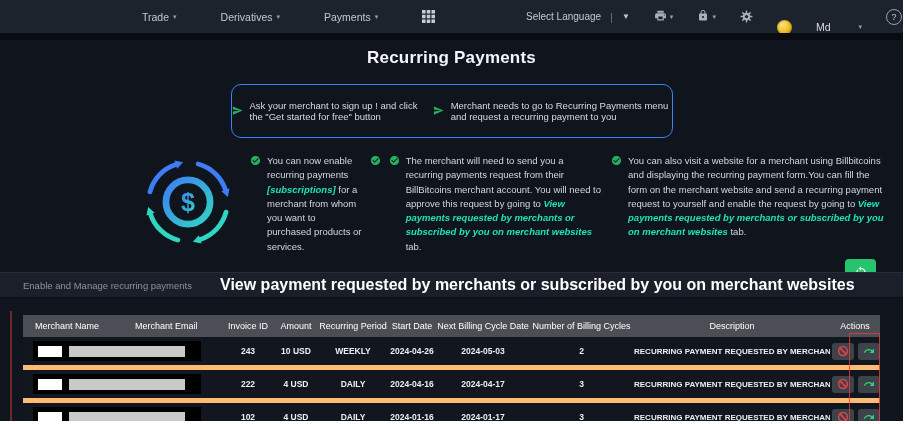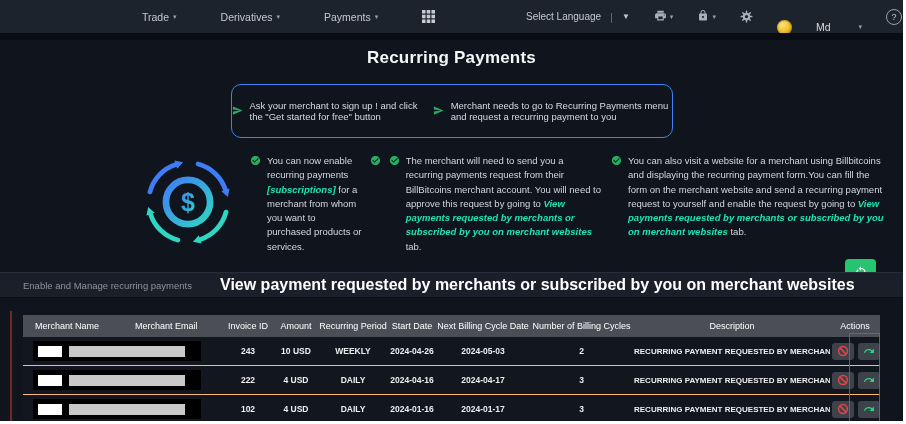--- a/index.html
+++ b/index.html
@@ -54,21 +54,21 @@
   .tab{font-size:9.5px;color:#8d939c;cursor:pointer;}
   .tab.active{color:#ffffff;font-weight:bold;font-size:16px;}
 
   
   .table-wrap{position:absolute;top:315px;left:23px;width:857px;}
   table{border-collapse:collapse;table-layout:fixed;width:857px;}
   thead th{background:#4b4f55;color:#ffffff;font-size:9px;font-weight:normal;height:22px;
            text-align:center;padding:0;overflow:hidden;white-space:nowrap;}
   thead th.left{text-align:left;padding-left:12px;}
   tbody td{background:#12161e;color:#eceef2;font-size:8.5px;font-weight:bold;height:28px;
-           text-align:center;border-bottom:1px solid #fdba74;padding:0;overflow:hidden;white-space:nowrap;}
+           text-align:center;border-bottom:5px solid #fdba74;padding:0;overflow:hidden;white-space:nowrap;}
   tbody td.td-merchant{text-align:left;}
   tbody td.td-desc{font-size:8px;}
   .redact{margin-left:10px;width:168px;height:20px;background:#000;display:flex;align-items:center;
           gap:7px;padding:0 5px;box-sizing:border-box;}
   .redact-white{width:24px;height:11px;background:#ffffff;}
   .redact-gray{width:116px;height:11px;background:#c9c9c9;}
   .act-btn{width:22px;height:17px;background:#3e434b;border:none;border-radius:3px;
            display:inline-flex;align-items:center;justify-content:center;margin:0 2px;padding:0;cursor:pointer;}
 
   

